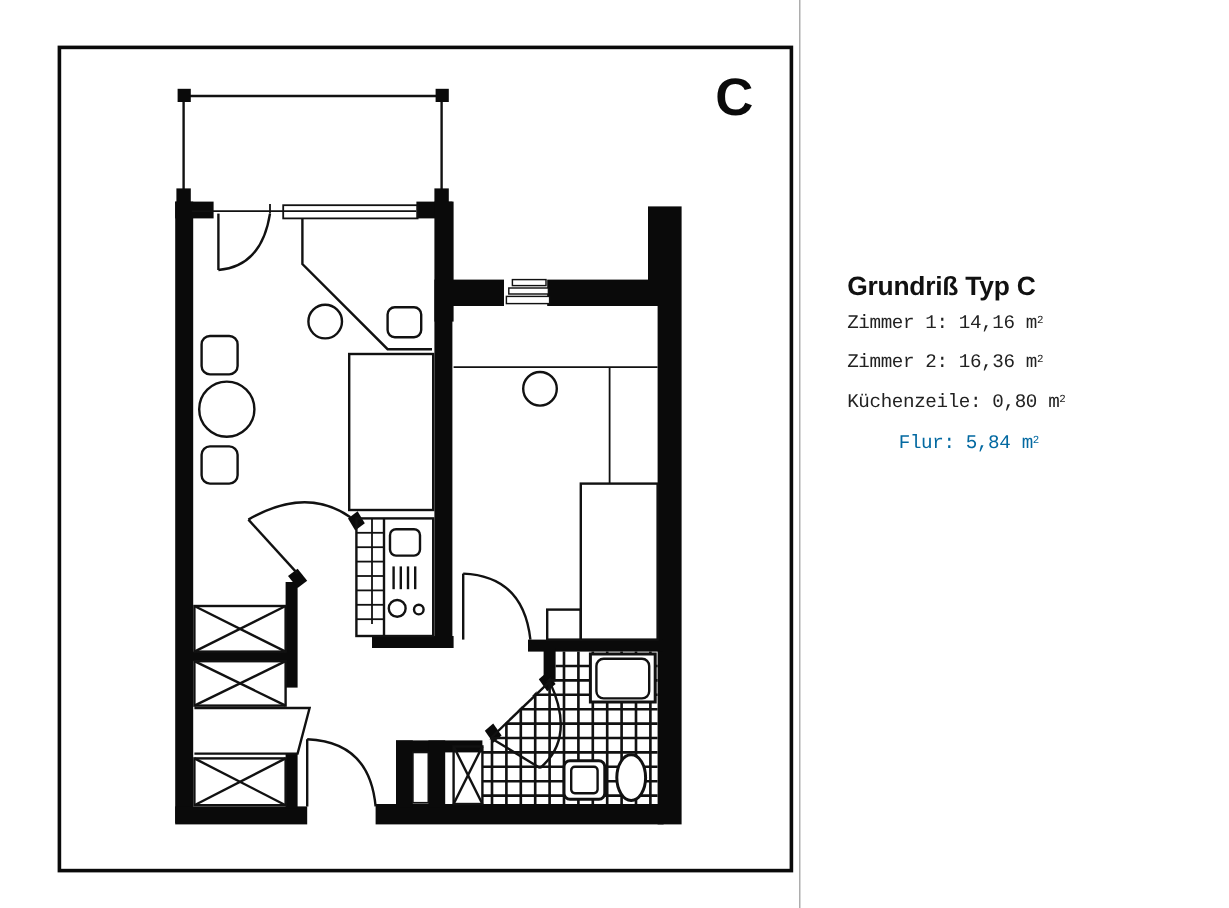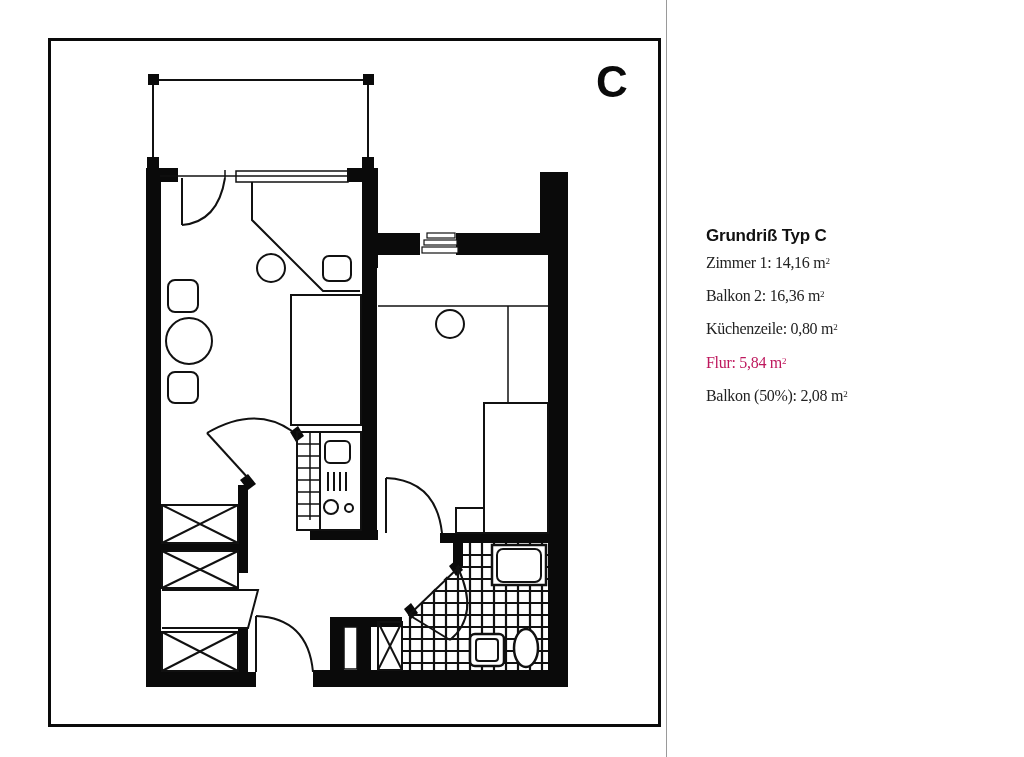--- a/index.html
+++ b/index.html
@@ -18,31 +18,31 @@
     .type-letter {
       position: absolute; left: 596px; top: 60px;
       font-family: "Liberation Sans", sans-serif; font-weight: 700;
       font-size: 44px; line-height: 44px; color: #0a0a0a;
     }
     svg.plan { position: absolute; left: 0; top: 0; }
     .legend {
       position: absolute; left: 706px; top: 226px; width: 300px;
     }
     .legend-title {
-      font-weight: 700; font-size: 17px; letter-spacing: -0.2px;
+      font-weight: 700; font-size: 22px; letter-spacing: -0.2px;
       margin: 0 0 9px 0; color: #111;
       font-family: "Liberation Sans", sans-serif;
     }
     .legend-row {
       font-size: 16px; line-height: 16px; margin: 0 0 17.2px 0; color: #222;
-      font-family: Liberation Serif, serif; letter-spacing: -0.3px;
+      font-family: Liberation Mono, monospace; letter-spacing: -0.3px;
       white-space: nowrap;
     }
     .legend-row sup { font-size: 9px; vertical-align: top; position: relative; top: -2px; }
-    .legend-row.light { color: #be185d; }
+    .legend-row.light { color: #0369a1; margin-left: 43px; }
   </style>
 </head>
 <body>
 
 <div class="fold-line"></div>
 
 <div class="plan-frame"></div>
 
 <svg class="plan" width="670" height="757" viewBox="0 0 670 757">
   <g fill="none" stroke="#111" stroke-width="2">
@@ -226,32 +226,27 @@
 
 <div class="legend">
   <div class="legend-title">Grundriß Typ C</div>
 
   <div class="legend-row">
     <span>Zimmer 1:</span>
     <span>14,16</span>
     <span>m</span><sup>2</sup>
   </div>
   <div class="legend-row">
-    <span>Balkon 2:</span>
+    <span>Zimmer 2:</span>
     <span>16,36</span>
     <span>m</span><sup>2</sup>
   </div>
   <div class="legend-row">
     <span>Küchenzeile:</span>
     <span>0,80</span>
     <span>m</span><sup>2</sup>
   </div>
   <div class="legend-row light">
     <span>Flur:</span>
     <span>5,84</span>
     <span>m</span><sup>2</sup>
   </div>
-  <div class="legend-row">
-    <span>Balkon (50%):</span>
-    <span>2,08</span>
-    <span>m</span><sup>2</sup>
-  </div>
 </div>
 
 </body></html>

